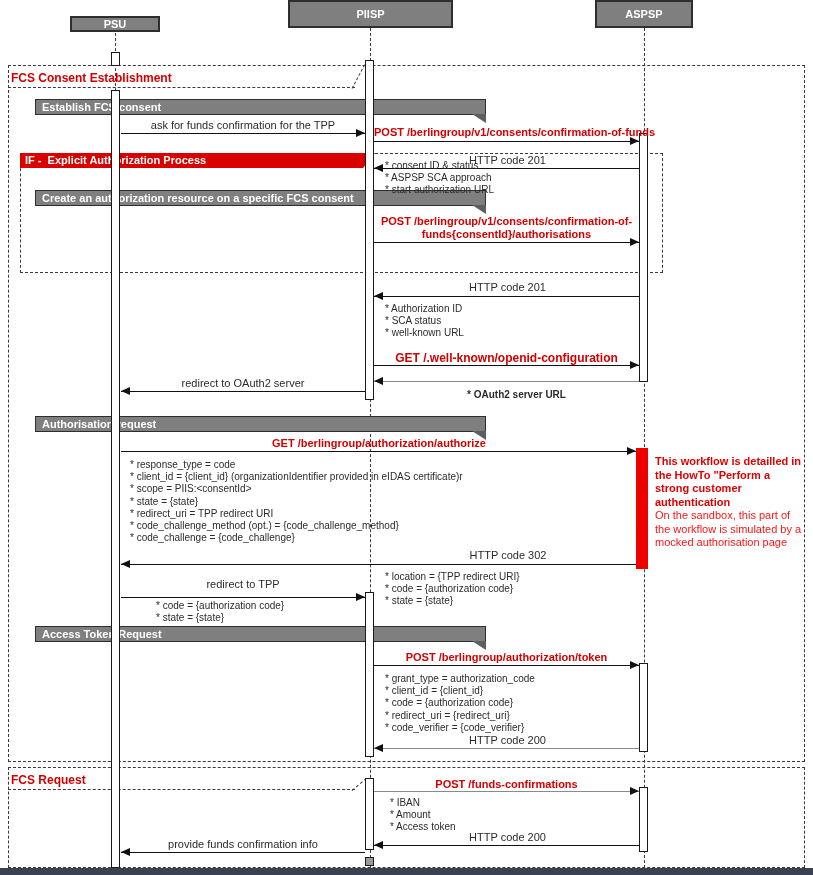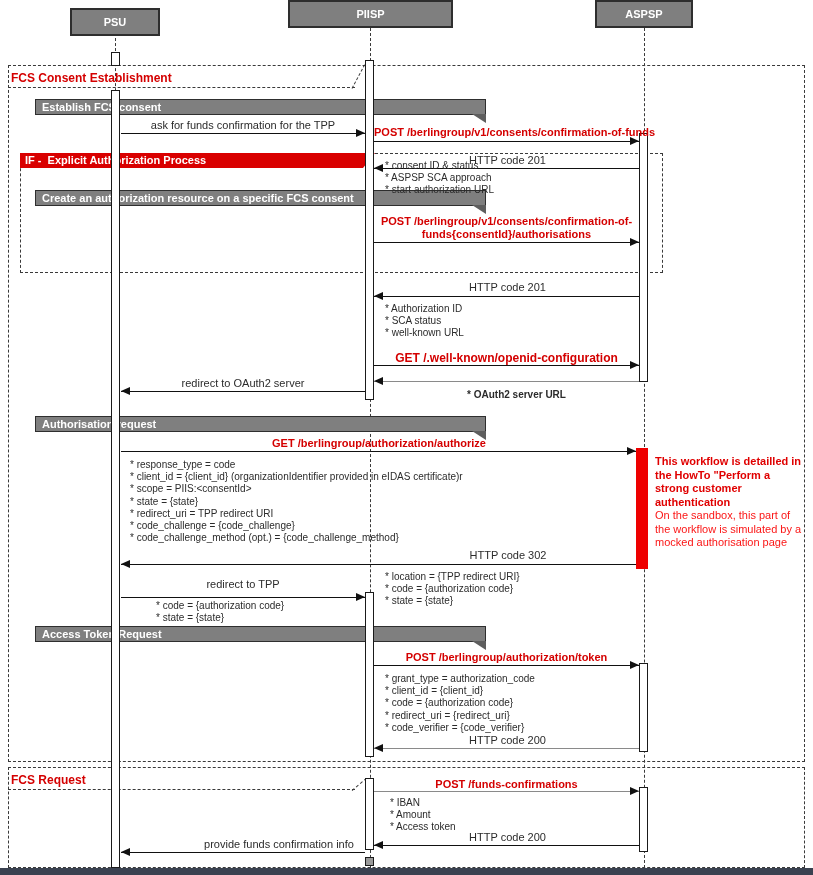--- a/index.html
+++ b/index.html
@@ -38,21 +38,21 @@
 </style>
 </head>
 <body>
 
 <div id="canvas">
 
   <div class="lifeline" style="left:115px;top:28px;height:840px;"></div>
   <div class="lifeline" style="left:370px;top:28px;height:840px;"></div>
   <div class="lifeline" style="left:644px;top:28px;height:840px;"></div>
 
-  <div class="actor" style="left:70px;top:8px;width:90px;height:28px;">
+  <div class="actor" style="left:70px;top:16px;width:90px;height:16px;">
     <span>PSU</span>
     </div>
   <div class="actor" style="left:288px;top:0;width:165px;height:28px;">
     <span>PIISP</span>
     </div>
   <div class="actor" style="left:595px;top:0;width:98px;height:28px;">
     <span>ASPSP</span>
     </div>
 
   <div class="frame" style="left:8px;top:65px;width:797px;height:697px;"></div>
@@ -136,22 +136,22 @@
 
   <div class="mlabel red" style="left:121px;top:437px;width:516px;">GET /berlingroup/authorization/authorize</div>
   <div class="mline" style="left:121px;top:451px;width:515px;"></div>
   <div class="ah-r" style="left:627px;top:447px;"></div>
   <div class="params" style="left:130px;top:459px;">
     <div>* response_type = code</div>
     <div>* client_id = {client_id} (organizationIdentifier provided in eIDAS certificate)r</div>
     <div>* scope = PIIS:&lt;consentId&gt;</div>
     <div>* state = {state}</div>
     <div>* redirect_uri = TPP redirect URI</div>
+    <div>* code_challenge_method (opt.) = {code_challenge_method}</div>
     <div>* code_challenge = {code_challenge}</div>
-    <div>* code_challenge_method (opt.) = {code_challenge_method}</div>
   </div>
 
   <div class="mlabel" style="left:380px;top:549px;width:256px;">HTTP code 302</div>
   <div class="mline" style="left:121px;top:564px;width:515px;"></div>
   <div class="ah-l" style="left:121px;top:560px;"></div>
   <div class="params" style="left:385px;top:571px;">
     <div>* location = {TPP redirect URI}</div>
     <div>* code = {authorization code}</div>
     <div>* state = {state}</div>
   </div>
@@ -185,21 +185,21 @@
   <div class="params" style="left:390px;top:797px;">
     <div>* IBAN</div>
     <div>* Amount</div>
     <div>* Access token</div>
   </div>
 
   <div class="mlabel" style="left:380px;top:831px;width:255px;">HTTP code 200</div>
   <div class="mline" style="left:374px;top:845px;width:265px;"></div>
   <div class="ah-l" style="left:374px;top:841px;"></div>
 
-  <div class="mlabel" style="left:121px;top:838px;width:244px;padding-left:36px;">provide funds confirmation info</div>
+  <div class="mlabel" style="left:121px;top:838px;width:244px;">provide funds confirmation info</div>
   <div class="mline" style="left:121px;top:852px;width:244px;"></div>
   <div class="ah-l" style="left:121px;top:848px;"></div>
 
   <div class="note" style="left:655px;top:455px;">
     <span class="nb">This workflow is detailled in the HowTo "Perform a strong customer authentication</span>
     <span>On the sandbox, this part of the workflow is simulated by a mocked authorisation page</span>
   </div>
 
   <div class="bottom-bar" style="left:0;top:868px;width:813px;height:7px;"></div>
 

